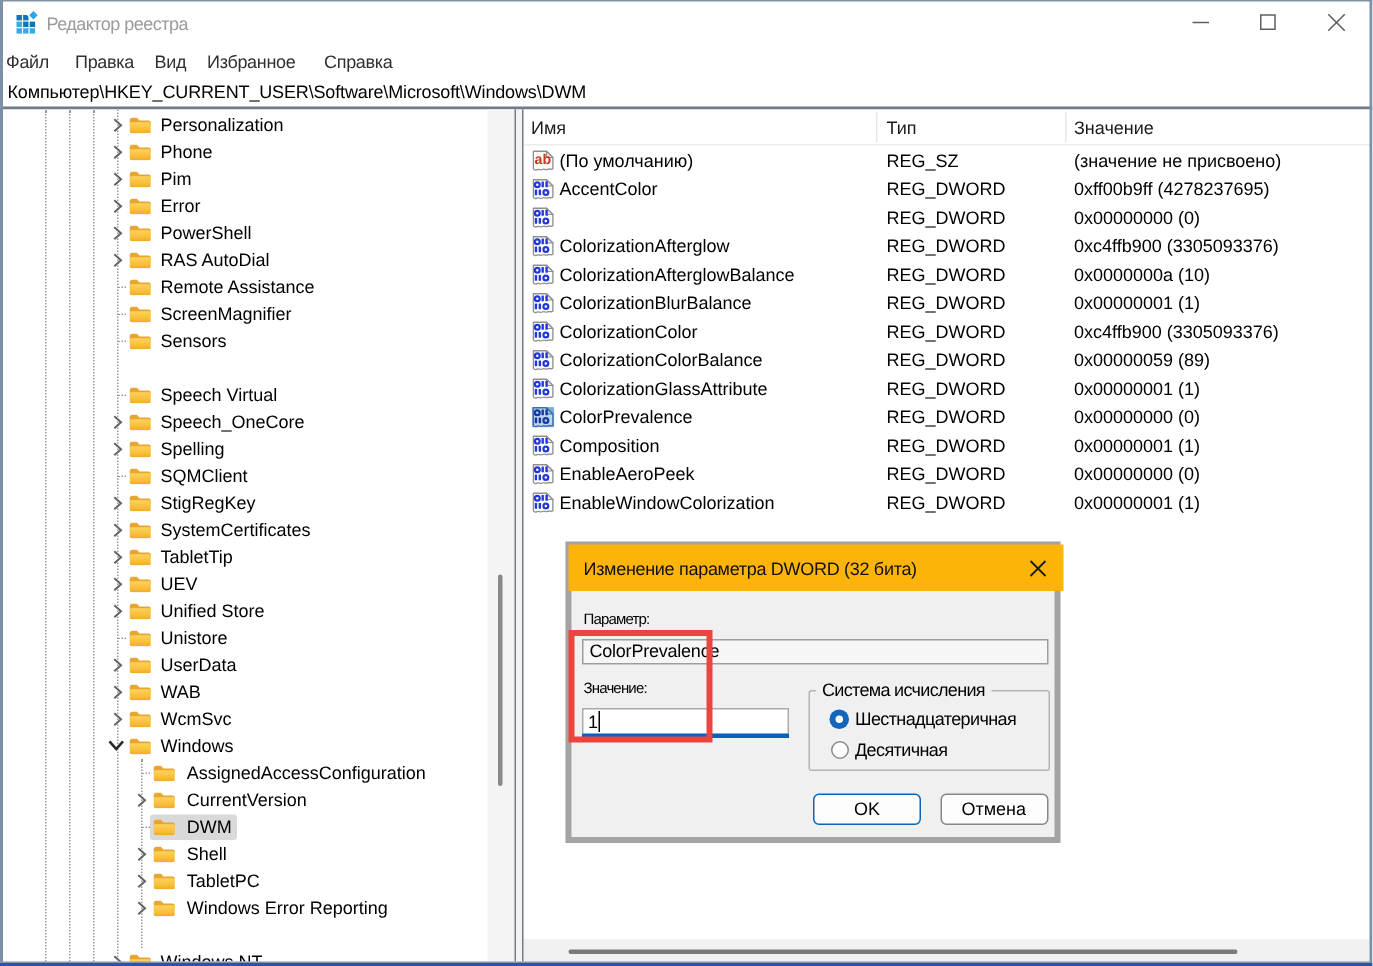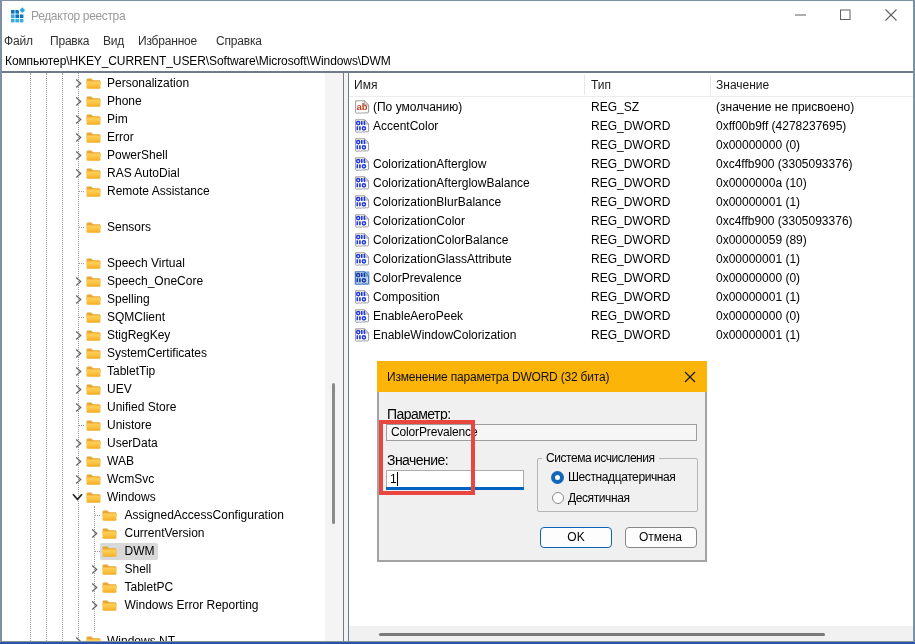--- a/index.html
+++ b/index.html
@@ -27,24 +27,24 @@
 .sel{position:absolute;background:#d9d9d9;border-radius:2px;height:17px}
 .vdot{position:absolute;width:1px;border-left:1px dotted #9a9a9a}
 .hdot{position:absolute;height:1px;border-top:1px dotted #9a9a9a}
 .hcell{position:absolute;top:0;height:24px;line-height:24px;font-size:12px;color:#1a1a1a}
 .hsep{position:absolute;top:2px;height:20px;width:1px;background:#e6e6e6}
 .lrow{position:absolute;height:19px;line-height:19px;white-space:nowrap;font-size:12px}
 .lrow .pic{position:absolute;left:5px;top:2px}
 .lc1{position:absolute;left:24px}
 .lc2{position:absolute;left:242px}
 .lc3{position:absolute;left:367px}
-#dlg{position:absolute;left:377px;top:361px;width:330px;height:201px;background:#f0f0f0;border:2px solid #a3a3a3;z-index:10}
+#dlg{position:absolute;left:377px;top:361px;width:330px;height:201px;background:#f0f0f0;border:4px solid #a3a3a3;z-index:10}
 #dlgtitle{position:absolute;left:-2px;top:-2px;width:330px;height:31px;background:#fcb408;border:0}
 #dlgtitle span{position:absolute;left:10px;top:9px;font-size:12px;color:#111;letter-spacing:-0.2px}
-.lbl{position:absolute;font-size:14px;color:#000;letter-spacing:-0.55px}
+.lbl{position:absolute;font-size:10px;color:#000;letter-spacing:-0.55px}
 #fparam{position:absolute;left:7px;top:61px;width:311px;height:17px;background:#f6f6f6;border:1px solid #9d9d9d;line-height:15px;padding-left:4px;font-size:12px;letter-spacing:-0.15px}
 #fval{position:absolute;left:7px;top:107px;width:138px;height:17px;background:#fff;border:1px solid #ababab;border-bottom:0;line-height:16px;padding-left:3px;font-size:12px}
 #fvalbar{position:absolute;left:7px;top:124px;width:138px;height:2.5px;background:#0262c2}
 #grp{position:absolute;left:158px;top:95px;width:161px;height:54px;border:1px solid #b5b5b5;border-radius:2px}
 #grp .cap{position:absolute;left:4px;top:-8px;background:#f0f0f0;padding:0 4px;font-size:12px;letter-spacing:-0.45px}
 .radio-on{position:absolute;width:13px;height:13px;border-radius:50%;background:#0f66bb}
 .radio-on::after{content:"";position:absolute;left:4px;top:4px;width:5px;height:5px;border-radius:50%;background:#fff}
 .radio-off{position:absolute;width:12px;height:12px;border-radius:50%;background:#fff;border:1.5px solid #8b8b8b}
 .rlbl{position:absolute;font-size:12px;letter-spacing:-0.4px}
 .btn{position:absolute;height:21px;border-radius:4px;background:#fdfdfd;font-size:12px;text-align:center;line-height:19px}
@@ -196,20 +196,35 @@
 <defs>
           <linearGradient id="fg6" x1="0" y1="4.5" x2="0" y2="11.8" gradientUnits="userSpaceOnUse">
 <stop offset="0" stop-color="#ffd35e"></stop>
             <stop offset="0.7" stop-color="#f9bb36"></stop>
             <stop offset="1" stop-color="#efaa28"></stop>
 </linearGradient>
         </defs>
       </svg>
       <div class="tname" style="left:105px">Remote Assistance</div>
     </div>
+<div class="trow" style="left:0;top:127px;width:341px">
+      <div class="hdot" style="left:76px;top:9px;width:6px"></div>
+      <svg class="fld" style="left:84px" width="15" height="12" viewBox="0 0 15 12">
+<path d="M0.5 3 C0.5 2.2 1.1 1.5 1.9 1.5 H5.3 L7 3.3 H13.1 C13.9 3.3 14.5 3.9 14.5 4.7 V7 H0.5 Z" fill="#e9a62e"></path>
+<rect x="0.5" y="4.5" width="14" height="7.3" rx="1.1" fill="url(#fg7)"></rect>
+<defs>
+          <linearGradient id="fg7" x1="0" y1="4.5" x2="0" y2="11.8" gradientUnits="userSpaceOnUse">
+<stop offset="0" stop-color="#ffd35e"></stop>
+            <stop offset="0.7" stop-color="#f9bb36"></stop>
+            <stop offset="1" stop-color="#efaa28"></stop>
+</linearGradient>
+        </defs>
+      </svg>
+      <div class="tname" style="left:105px">ScreenMagnifier</div>
+    </div>
 <div class="trow" style="left:0;top:145px;width:341px">
       <div class="hdot" style="left:76px;top:9px;width:6px"></div>
       <svg class="fld" style="left:84px" width="15" height="12" viewBox="0 0 15 12">
 <path d="M0.5 3 C0.5 2.2 1.1 1.5 1.9 1.5 H5.3 L7 3.3 H13.1 C13.9 3.3 14.5 3.9 14.5 4.7 V7 H0.5 Z" fill="#e9a62e"></path>
 <rect x="0.5" y="4.5" width="14" height="7.3" rx="1.1" fill="url(#fg8)"></rect>
 <defs>
           <linearGradient id="fg8" x1="0" y1="4.5" x2="0" y2="11.8" gradientUnits="userSpaceOnUse">
 <stop offset="0" stop-color="#ffd35e"></stop>
             <stop offset="0.7" stop-color="#f9bb36"></stop>
             <stop offset="1" stop-color="#efaa28"></stop>

